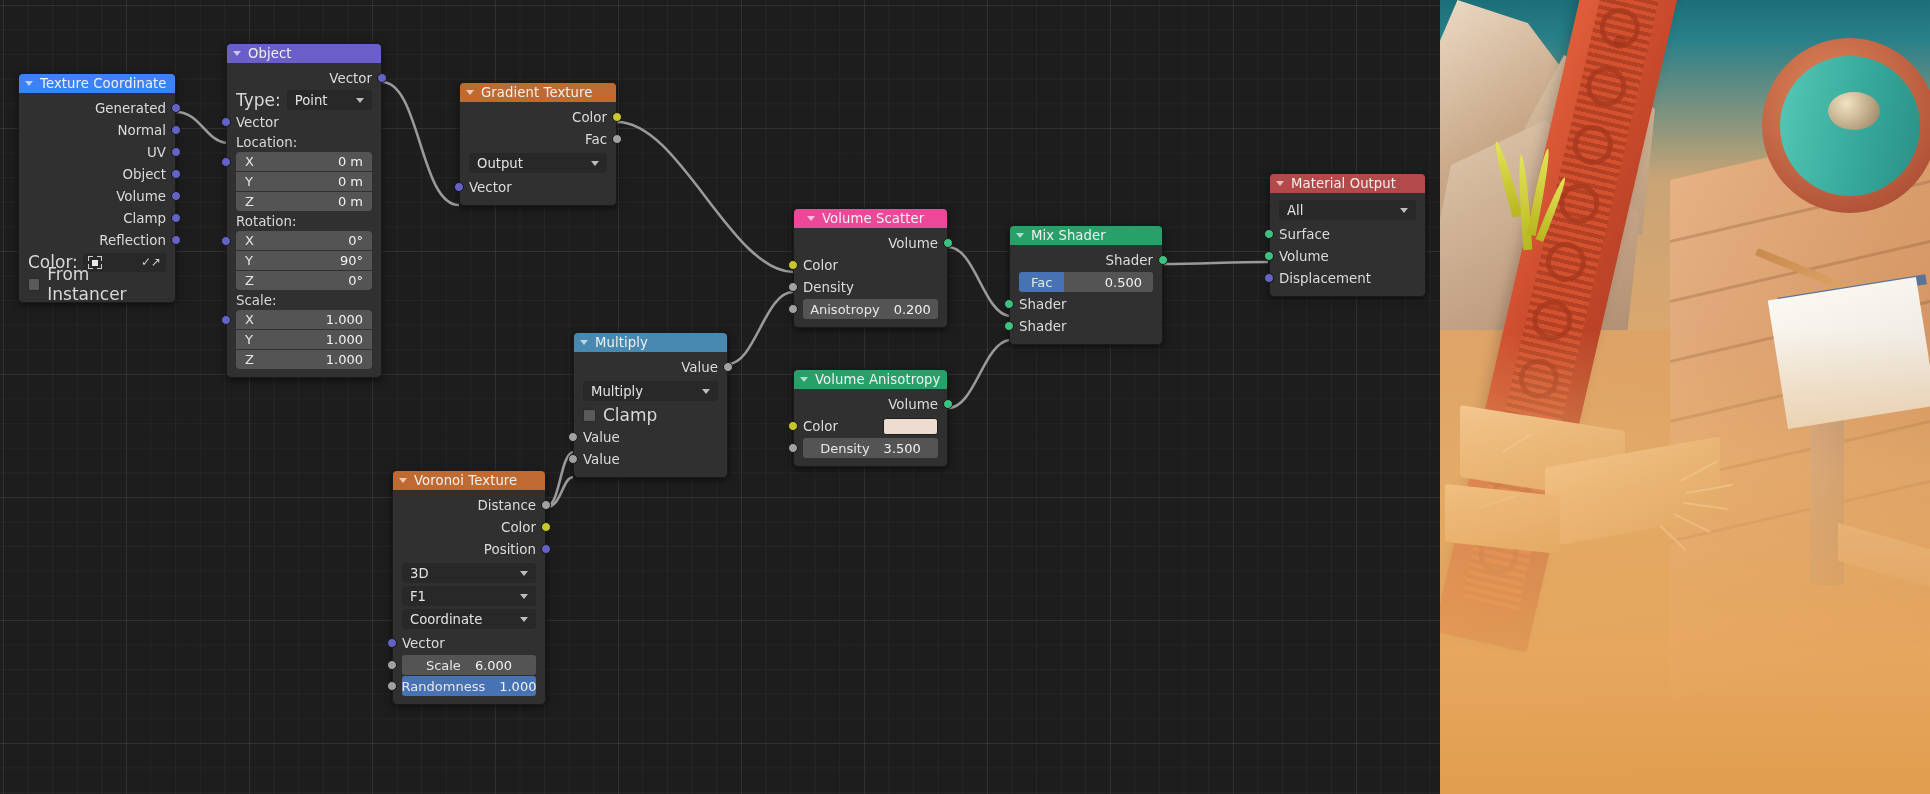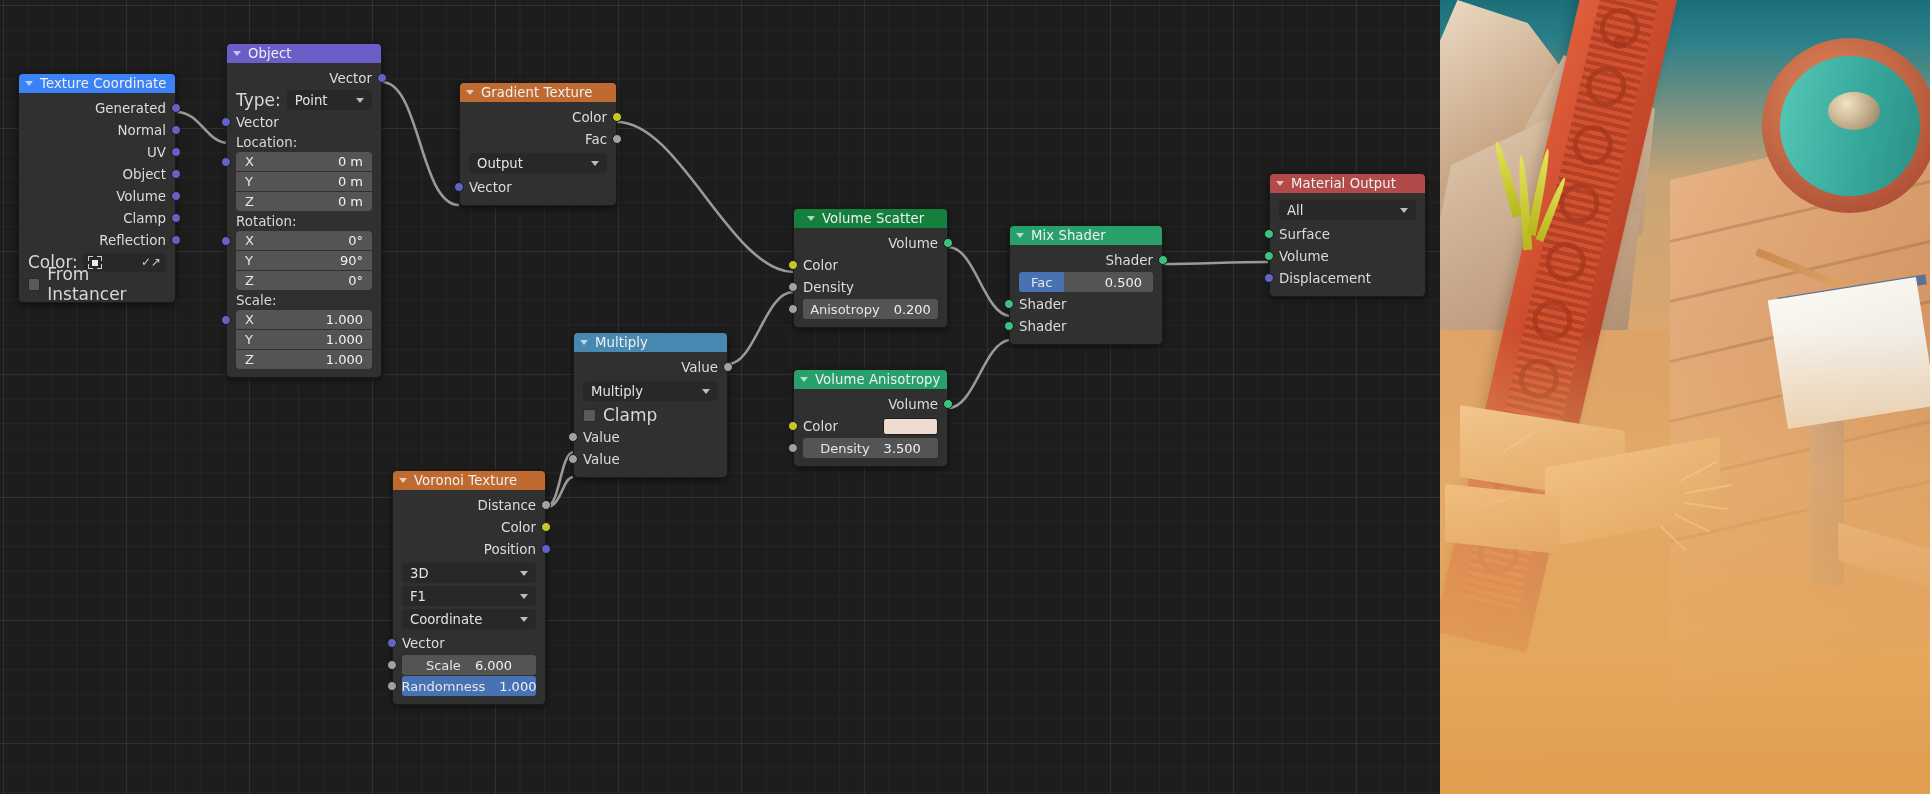--- a/index.html
+++ b/index.html
@@ -442,21 +442,21 @@
       </div>
       <div class="field center slider-blue" style="height:20px;">
         <span class="sock left s-value" style="left:-15px;background:#a1a1a1;"></span>
         <span>Randomness</span>
         <span class="fv">1.000</span>
       </div>
     </div>
   </div>
 
   <div class="node" id="n-vscatter" style="left:793px; top:208px; width:155px;">
-    <div class="node-header hdr-green" style="background: #15803d; padding-left: 13px;">
+    <div class="node-header hdr-green" style="background: #ec4899; padding-left: 13px;">
       <span class="tri"></span>
       <span>Volume Scatter</span>
     </div>
     <div class="node-body">
       <div class="row out">
         <span class="lbl">Volume</span>
         <span class="sock right s-shader" style="background: rgb(62, 192, 127);"></span>
       </div>
       <div class="row">
         <span class="sock left s-color" style="background: rgb(199, 199, 41);"></span>

